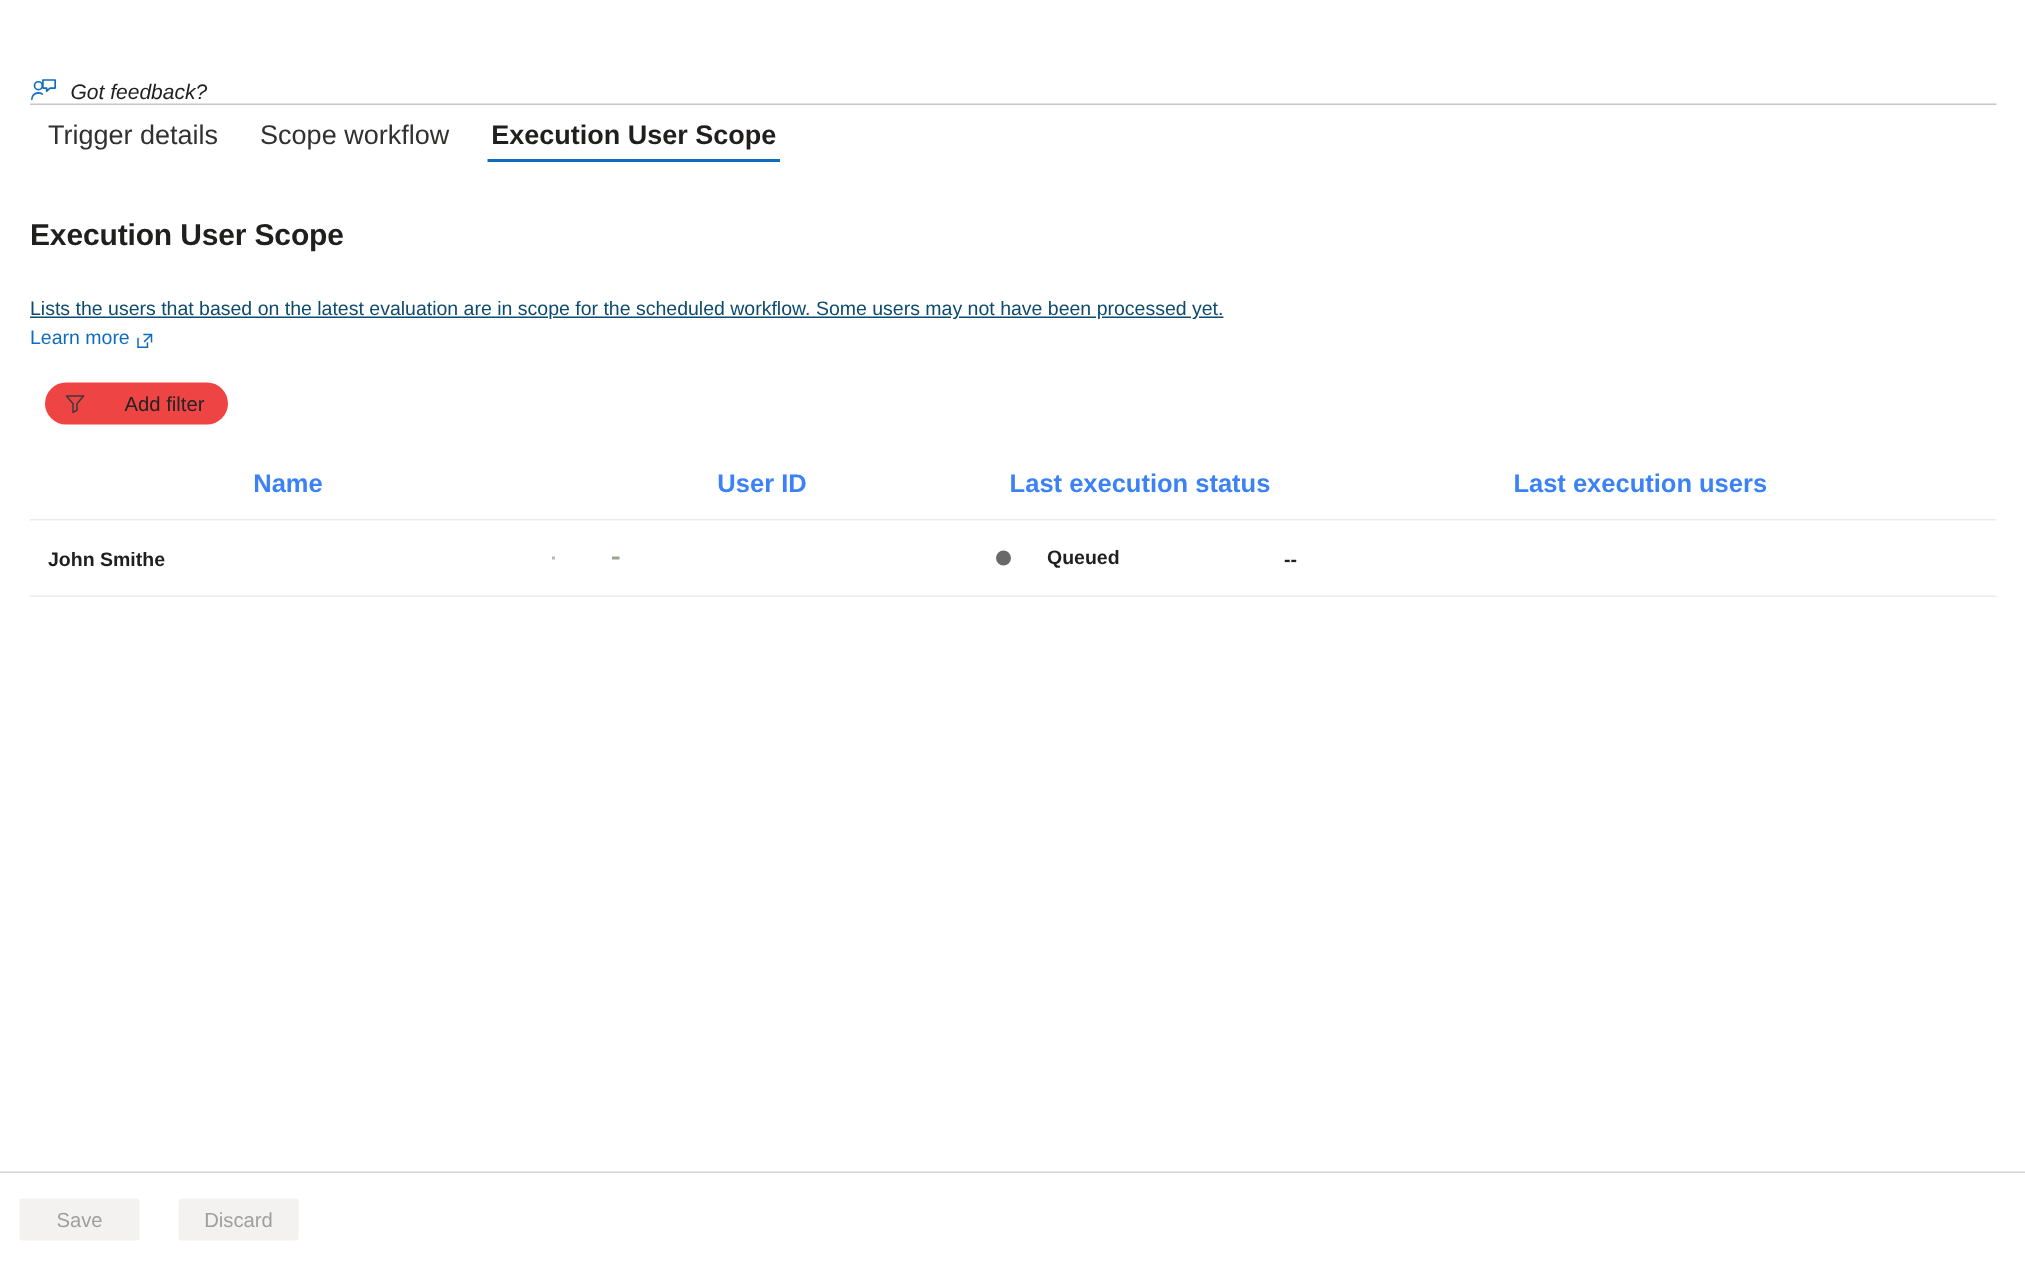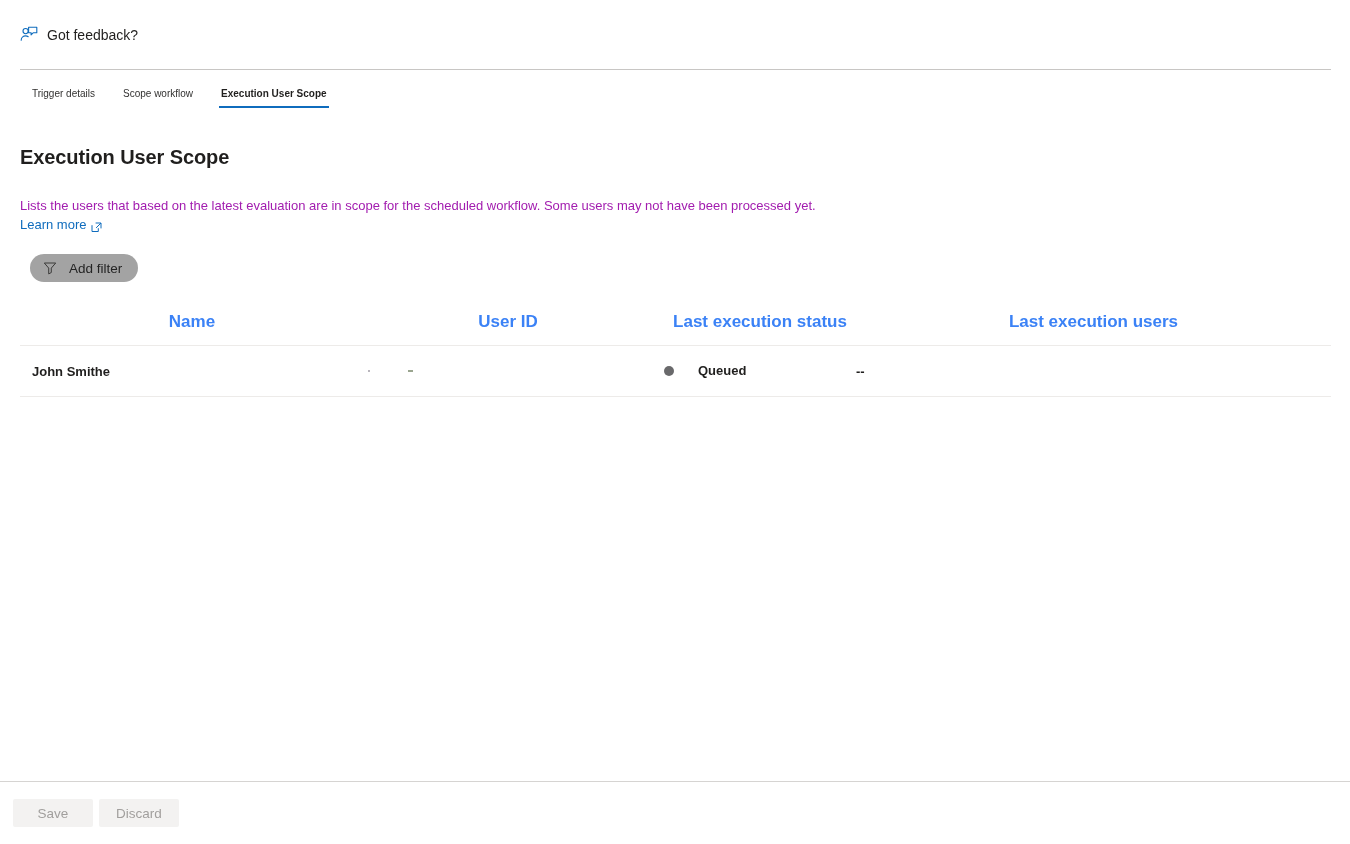--- a/index.html
+++ b/index.html
@@ -15,22 +15,23 @@
     overflow: hidden;
     position: relative;
   }
 
   
   .feedback-bar {
     height: 70px;
     box-sizing: border-box;
     padding-left: 20px;
     display: flex;
-    align-items: center;
+    align-items: flex-end;
     position: relative;
+    font-style: italic;
   }
   .feedback-bar::after {
     content: "";
     position: absolute;
     left: 20px;
     right: 19px;
     bottom: 0;
     height: 1px;
     background: #c8c6c4;
   }
@@ -57,21 +58,21 @@
   .tabs {
     display: flex;
     align-items: flex-end;
     height: 38px;
     padding-left: 18px;
     gap: 0;
   }
   .tab {
     position: relative;
     padding: 0 14px 9px 14px;
-    font-size: 10px;
+    font-size: 18px;
     color: #323130;
     cursor: pointer;
     line-height: 1;
     white-space: nowrap;
     background: none;
     border: none;
     font-family: inherit;
   }
   .tab.active {
     font-weight: bold;
@@ -94,24 +95,25 @@
   .page-title {
     font-size: 20px;
     font-weight: bold;
     color: #201f1e;
     margin: 0;
     padding-top: 38px;
     letter-spacing: -0.1px;
   }
   .description {
     font-size: 13px;
-    color: #a21caf;
+    color: #0c4a6e;
     margin: 0;
     padding-top: 28px;
     line-height: 17px;
+    text-decoration: underline;
   }
   .learn-more {
     display: inline-flex;
     align-items: flex-end;
     gap: 5px;
     color: #0f6cbd;
     font-size: 13px;
     text-decoration: none;
     margin-top: 3px;
     cursor: pointer;
@@ -119,22 +121,22 @@
   .ext-icon { width: 11px; height: 11px; display: block; }
 
   
   .filter-bar {
     padding-top: 21px;
     padding-left: 10px;
   }
   .add-filter {
     display: inline-flex;
     align-items: center;
-    gap: 12px;
-    background: #a3a3a3;
+    gap: 26px;
+    background: #ef4444;
     border: none;
     border-radius: 16px;
     height: 28px;
     padding: 0 16px 0 13px;
     font-size: 13.5px;
     color: #242424;
     cursor: pointer;
     font-family: inherit;
   }
   .funnel-icon { width: 14px; height: 14px; display: block; }
@@ -206,21 +208,21 @@
   .footer {
     position: absolute;
     left: 0;
     right: 0;
     bottom: 0;
     height: 63px;
     border-top: 1px solid #d6d4d2;
     background: #ffffff;
     display: flex;
     align-items: center;
-    gap: 6px;
+    gap: 26px;
     padding-left: 13px;
     box-sizing: border-box;
   }
   .btn {
     min-width: 80px;
     height: 28px;
     border: none;
     background: #f3f2f1;
     color: #a19f9d;
     font-size: 13.5px;

